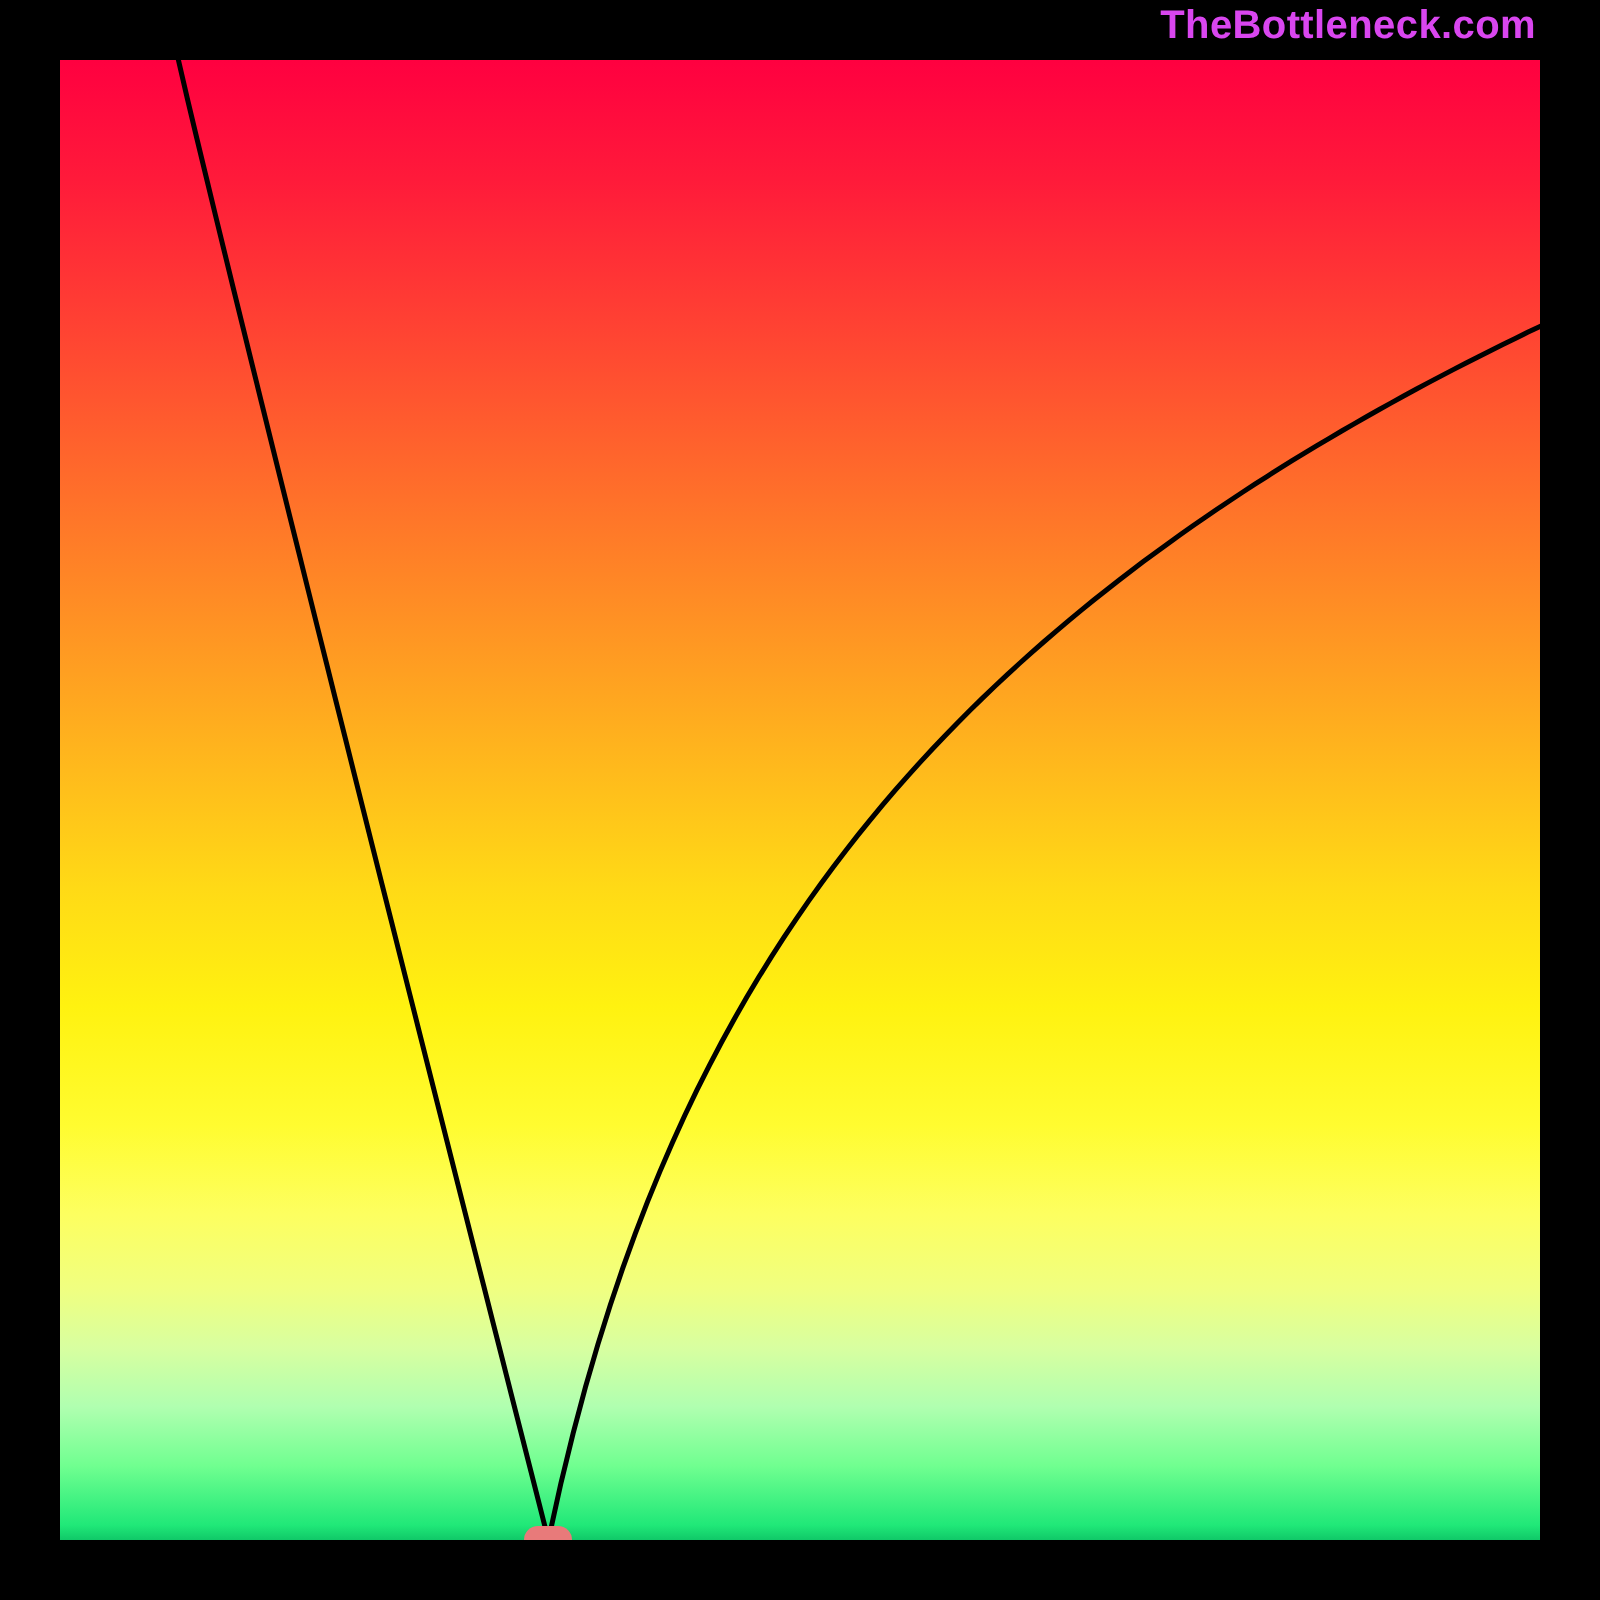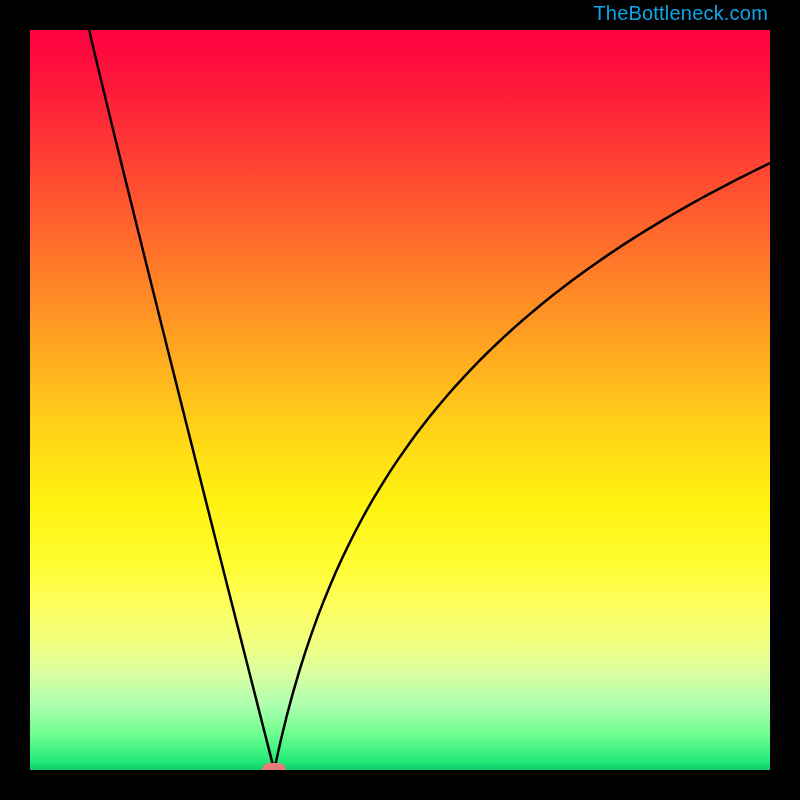--- a/index.html
+++ b/index.html
@@ -41,23 +41,23 @@
       #70ff90 95%,
       #20e878 99%,
       #10c868 100%
     );
     overflow: hidden;
   }
   .watermark {
     position: absolute;
     top: 2px;
     right: 32px;
-    color: #0ea5e9;
+    color: #d946ef;
     font-size: 20px;
-    font-weight: 400;
+    font-weight: 700;
     letter-spacing: 0.2px;
     user-select: none;
   }
   svg {
     position: absolute;
     left: 0;
     top: 0;
   }
   .marker {
     position: absolute;

